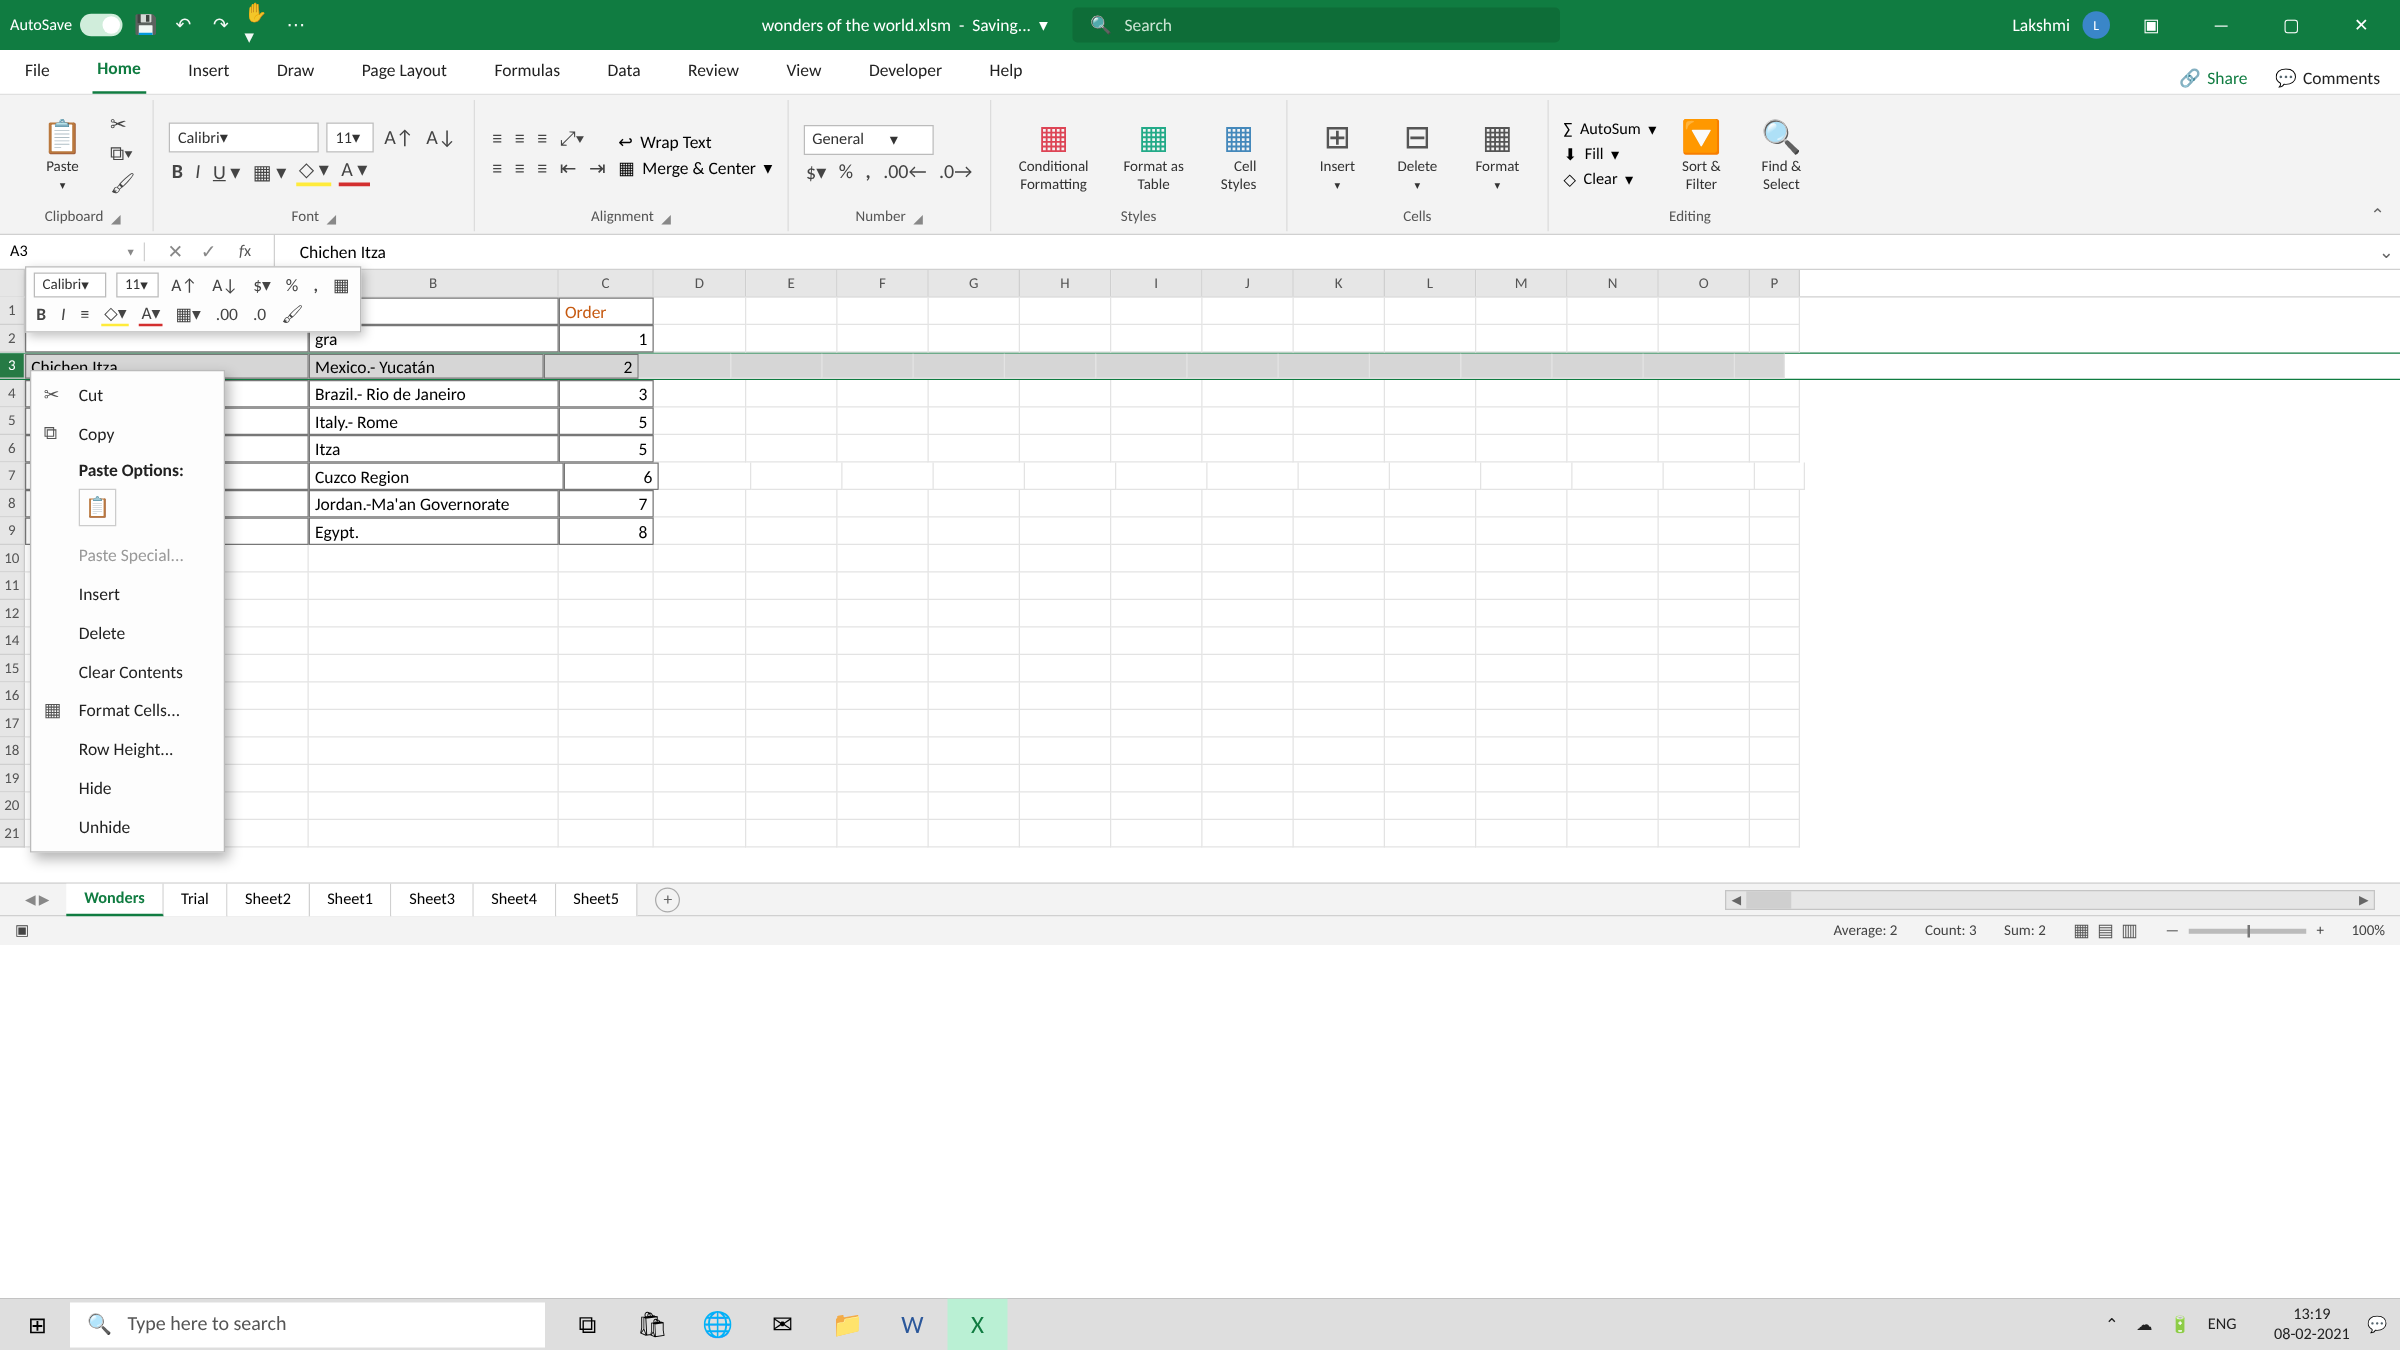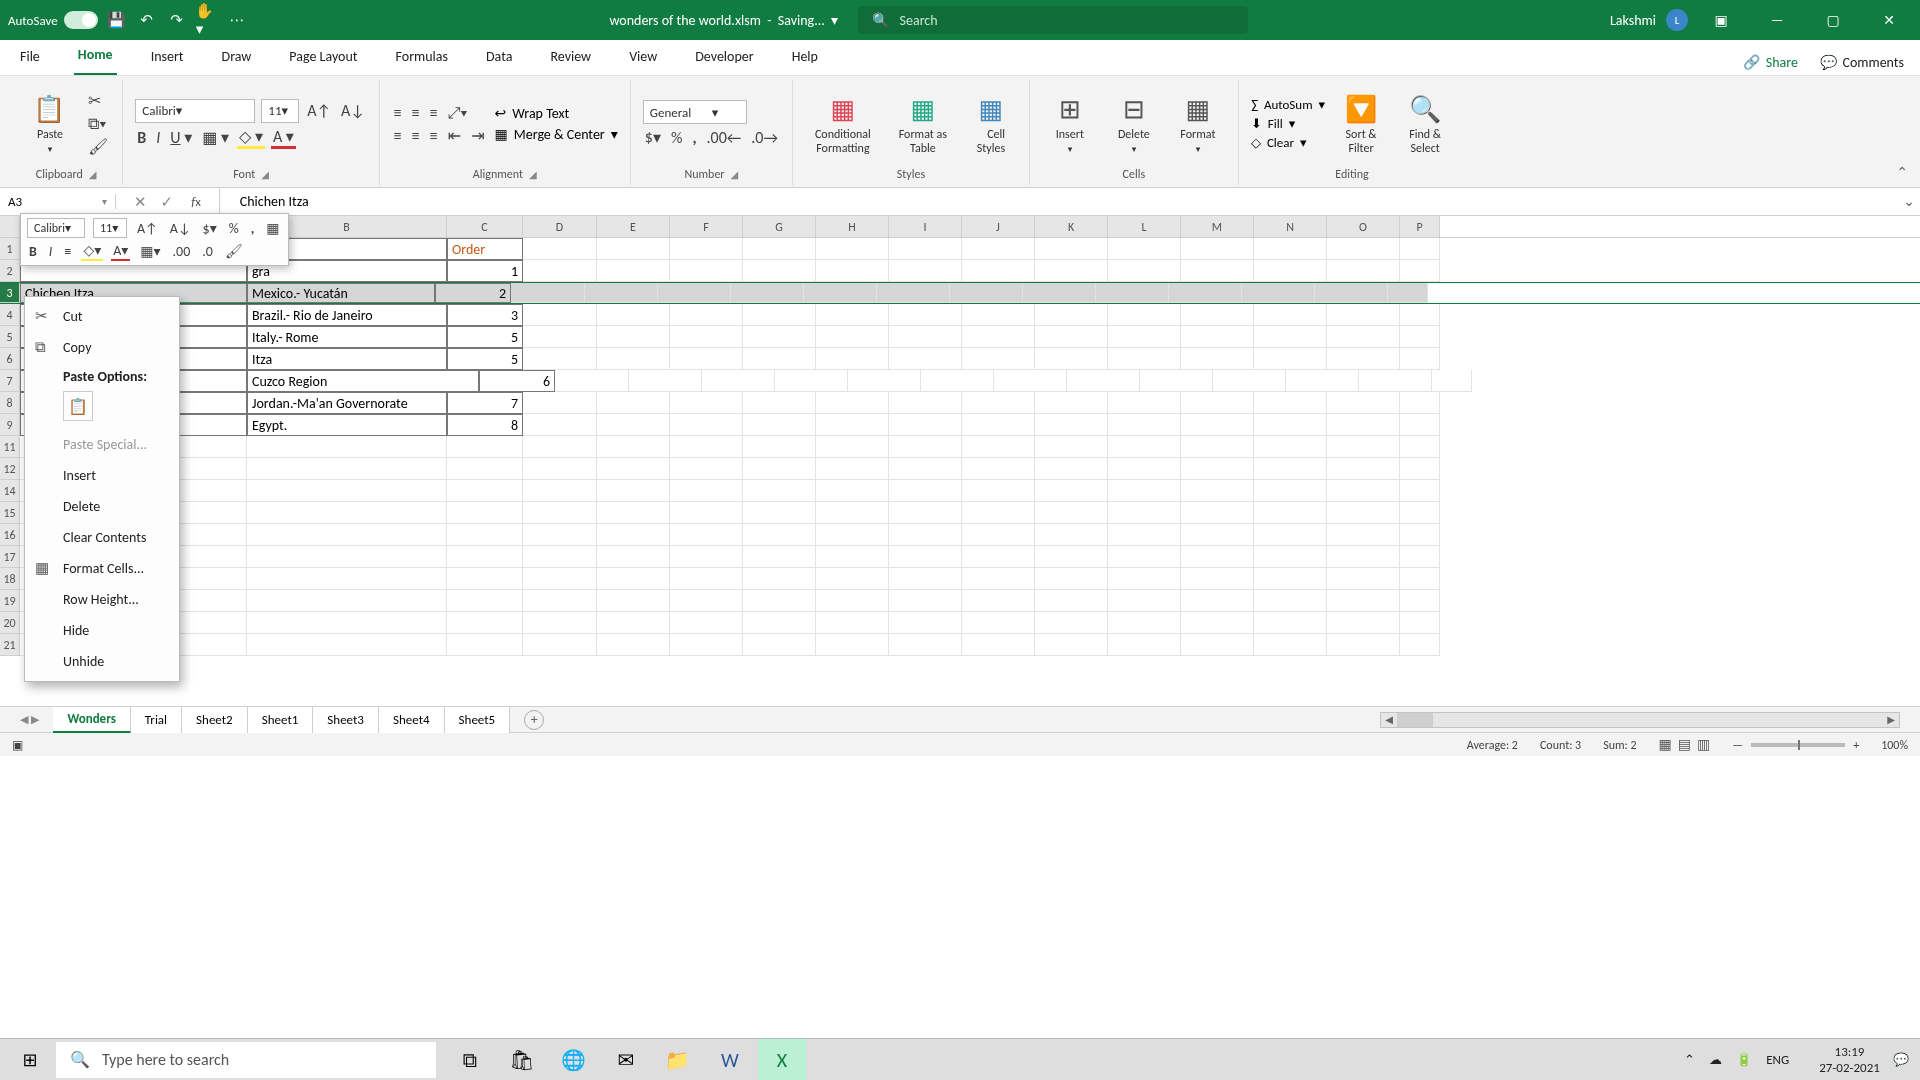--- a/index.html
+++ b/index.html
@@ -474,21 +474,21 @@
         <div class="cell" style="width: 73px;"></div>
         <div class="cell" style="width: 73px;"></div>
         <div class="cell" style="width: 73px;"></div>
         <div class="cell" style="width: 73px;"></div>
         <div class="cell" style="width: 73px;"></div>
         <div class="cell" style="width: 40px;"></div>
       </div>
       <div class="row">
         <div class="rh">7</div>
         <div class="cell bordered" style="width: 227px;"></div>
-        <div class="cell bordered" style="width: 232px; justify-content: flex-start;">Cuzco Region</div>
+        <div class="cell bordered" style="width: 204px; justify-content: flex-start;">Cuzco Region</div>
         <div class="cell bordered" style="width: 76px; justify-content: flex-end;">6</div>
         <div class="cell" style="width: 74px;"></div>
         <div class="cell" style="width: 73px;"></div>
         <div class="cell" style="width: 73px;"></div>
         <div class="cell" style="width: 73px;"></div>
         <div class="cell" style="width: 73px;"></div>
         <div class="cell" style="width: 73px;"></div>
         <div class="cell" style="width: 73px;"></div>
         <div class="cell" style="width: 73px;"></div>
         <div class="cell" style="width: 73px;"></div>
@@ -514,20 +514,39 @@
         <div class="cell" style="width: 73px;"></div>
         <div class="cell" style="width: 73px;"></div>
         <div class="cell" style="width: 73px;"></div>
         <div class="cell" style="width: 40px;"></div>
       </div>
       <div class="row">
         <div class="rh">9</div>
         <div class="cell bordered" style="width: 227px;">a</div>
         <div class="cell bordered" style="width: 200px; justify-content: flex-start;">Egypt.</div>
         <div class="cell bordered" style="width: 76px; justify-content: flex-end;">8</div>
+        <div class="cell" style="width: 74px;"></div>
+        <div class="cell" style="width: 73px;"></div>
+        <div class="cell" style="width: 73px;"></div>
+        <div class="cell" style="width: 73px;"></div>
+        <div class="cell" style="width: 73px;"></div>
+        <div class="cell" style="width: 73px;"></div>
+        <div class="cell" style="width: 73px;"></div>
+        <div class="cell" style="width: 73px;"></div>
+        <div class="cell" style="width: 73px;"></div>
+        <div class="cell" style="width: 73px;"></div>
+        <div class="cell" style="width: 73px;"></div>
+        <div class="cell" style="width: 73px;"></div>
+        <div class="cell" style="width: 40px;"></div>
+      </div>
+      <div class="row">
+        <div class="rh">10</div>
+        <div class="cell" style="width: 227px;"></div>
+        <div class="cell" style="width: 200px; justify-content: flex-start;"></div>
+        <div class="cell" style="width: 76px; justify-content: flex-end;"></div>
         <div class="cell" style="width: 74px;"></div>
         <div class="cell" style="width: 73px;"></div>
         <div class="cell" style="width: 73px;"></div>
         <div class="cell" style="width: 73px;"></div>
         <div class="cell" style="width: 73px;"></div>
         <div class="cell" style="width: 73px;"></div>
         <div class="cell" style="width: 73px;"></div>
         <div class="cell" style="width: 73px;"></div>
         <div class="cell" style="width: 73px;"></div>
         <div class="cell" style="width: 73px;"></div>
@@ -816,17 +835,17 @@
     <div class="ticon excel" style="color:#107c41">X</div>
   </div>
   <div class="tfill"></div>
   <div class="tray">
     <span>⌃</span>
     <span>☁</span>
     <span>🔋</span>
     <span>ENG</span>
     <div class="clock">
       <div>13:19</div>
-      <div>27-02-2021</div>
+      <div>08-02-2021</div>
     </div>
     <span>💬</span>
   </div>
 </div>
 
 </body></html>

